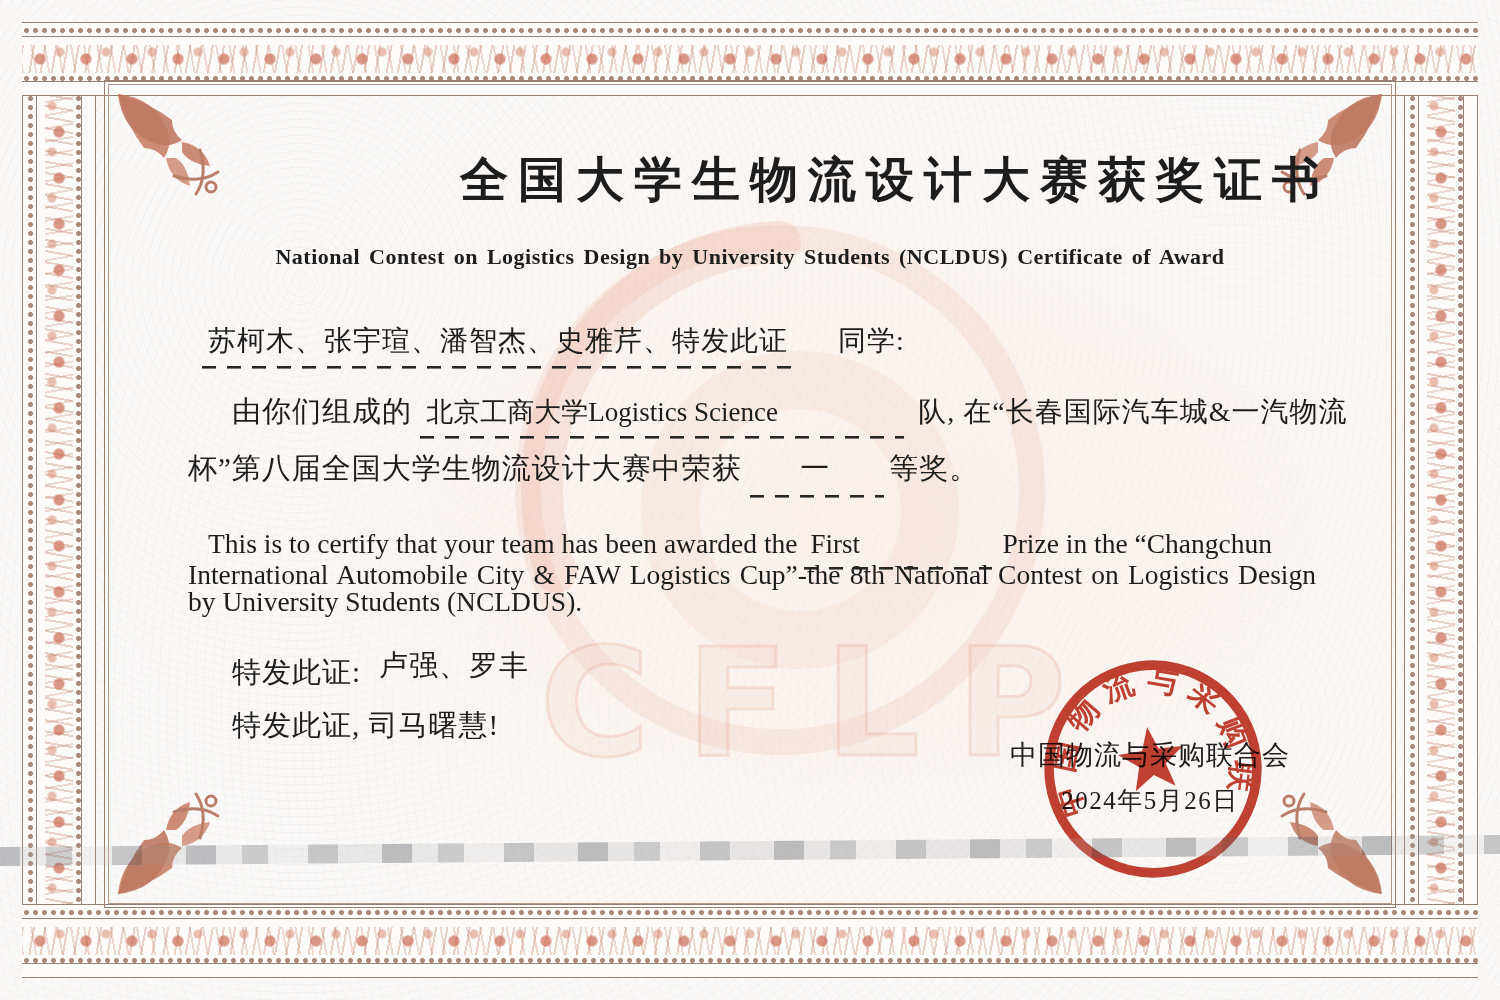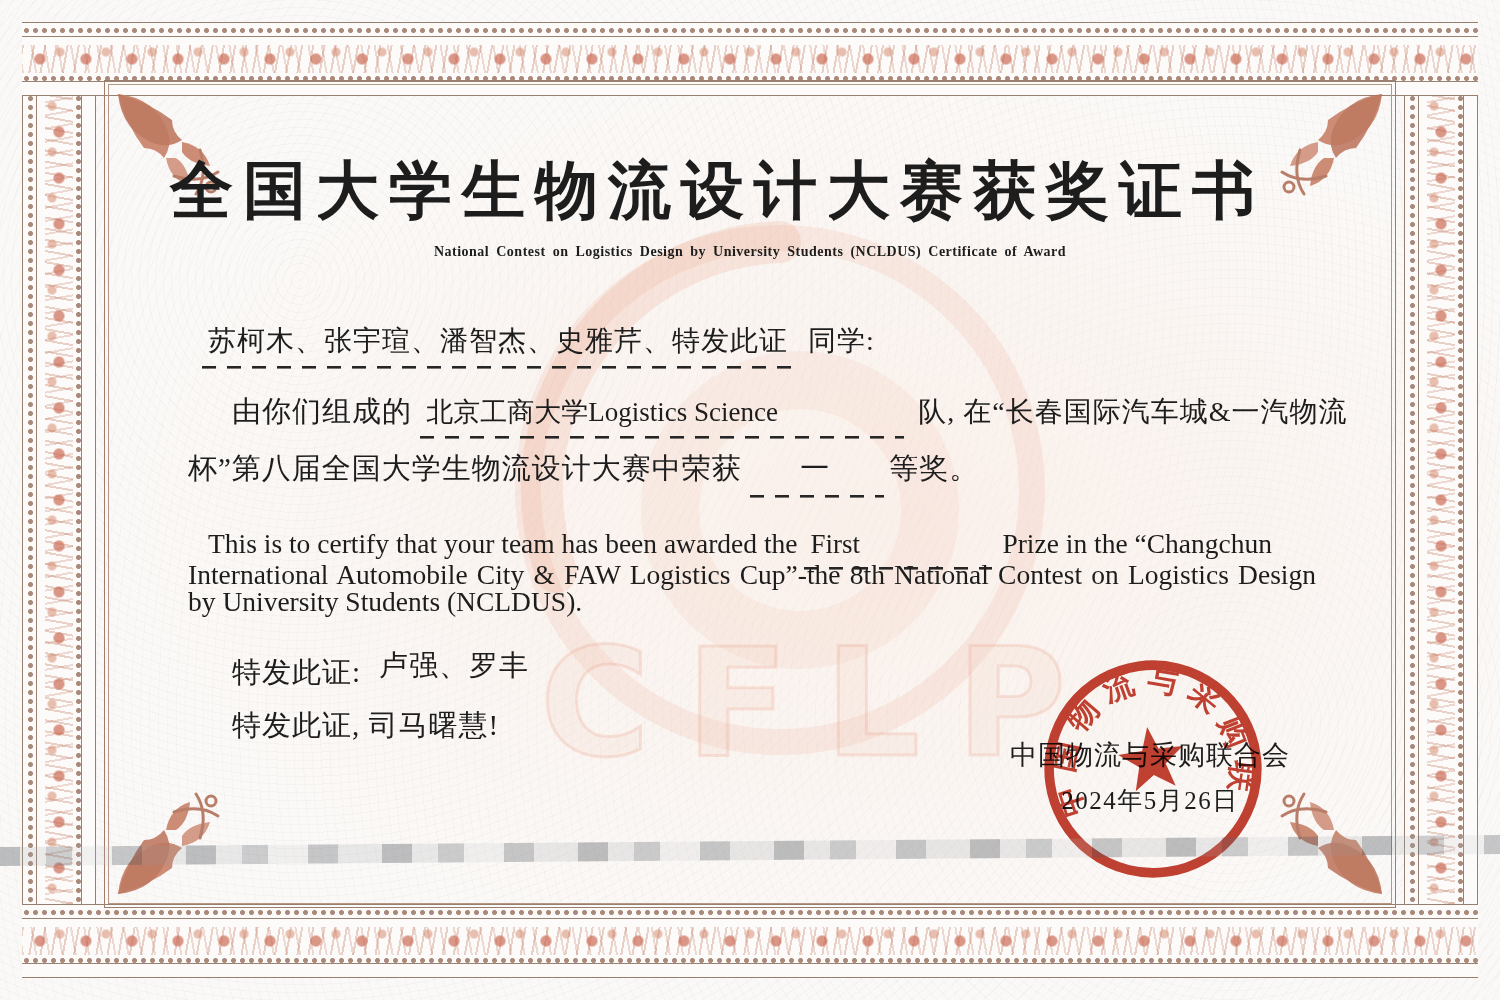--- a/index.html
+++ b/index.html
@@ -74,36 +74,36 @@
     font-size:150px;font-weight:700;letter-spacing:36px;line-height:1;
     color:rgba(242,196,180,.16);
     -webkit-text-stroke:3px rgba(230,152,124,.22);
     pointer-events:none;
   }
 
   
   .content{position:absolute;left:170px;top:140px;width:1160px;}
   .line{position:absolute;white-space:nowrap;}
   .title{
-    top:8px;left:0;width:100%;text-align:left;
-    font-size:63px;font-weight:700;letter-spacing:10px;
+    top:8px;left:0;width:100%;text-align:right;
+    font-size:48px;font-weight:700;letter-spacing:10px;
   }
   .subtitle{
     top:104px;left:0;width:100%;text-align:center;
-    font-size:14px;font-weight:700;letter-spacing:.5px;word-spacing:3px;
+    font-size:22px;font-weight:700;letter-spacing:.5px;word-spacing:3px;
   }
   .cjk{font-size:29px;letter-spacing:1px;}
   .names-row{top:182px;left:32px;font-size:28px;}
   .dashfield{
     display:inline-block;
     background-image:repeating-linear-gradient(90deg,#262626 0 14px, rgba(0,0,0,0) 14px 25px);
     background-size:100% 2.6px;background-repeat:no-repeat;background-position:0 100%;
     padding:0 10px 9px 6px;
   }
-  .names-row .suffix{margin-left:10px;}
+  .names-row .suffix{margin-left:40px;}
   .team-row{top:252px;left:62px;}
   .team-row .dashfield{font-size:27px;min-width:468px;letter-spacing:0;}
   .team-row .suffix{margin-left:14px;font-size:28px;}
   .prizecn-row{top:309px;left:18px;}
   .prizecn-row .dashfield{min-width:118px;text-align:center;}
   .prizecn-row .suffix{margin-left:5px;}
   .en{font-size:27.5px;letter-spacing:0;}
   .en1{top:388px;left:38px;}
   .en1 .dashfield{min-width:172px;font-size:27px;padding-bottom:10px;}
   .en1 .suffix{margin-left:10px;}

